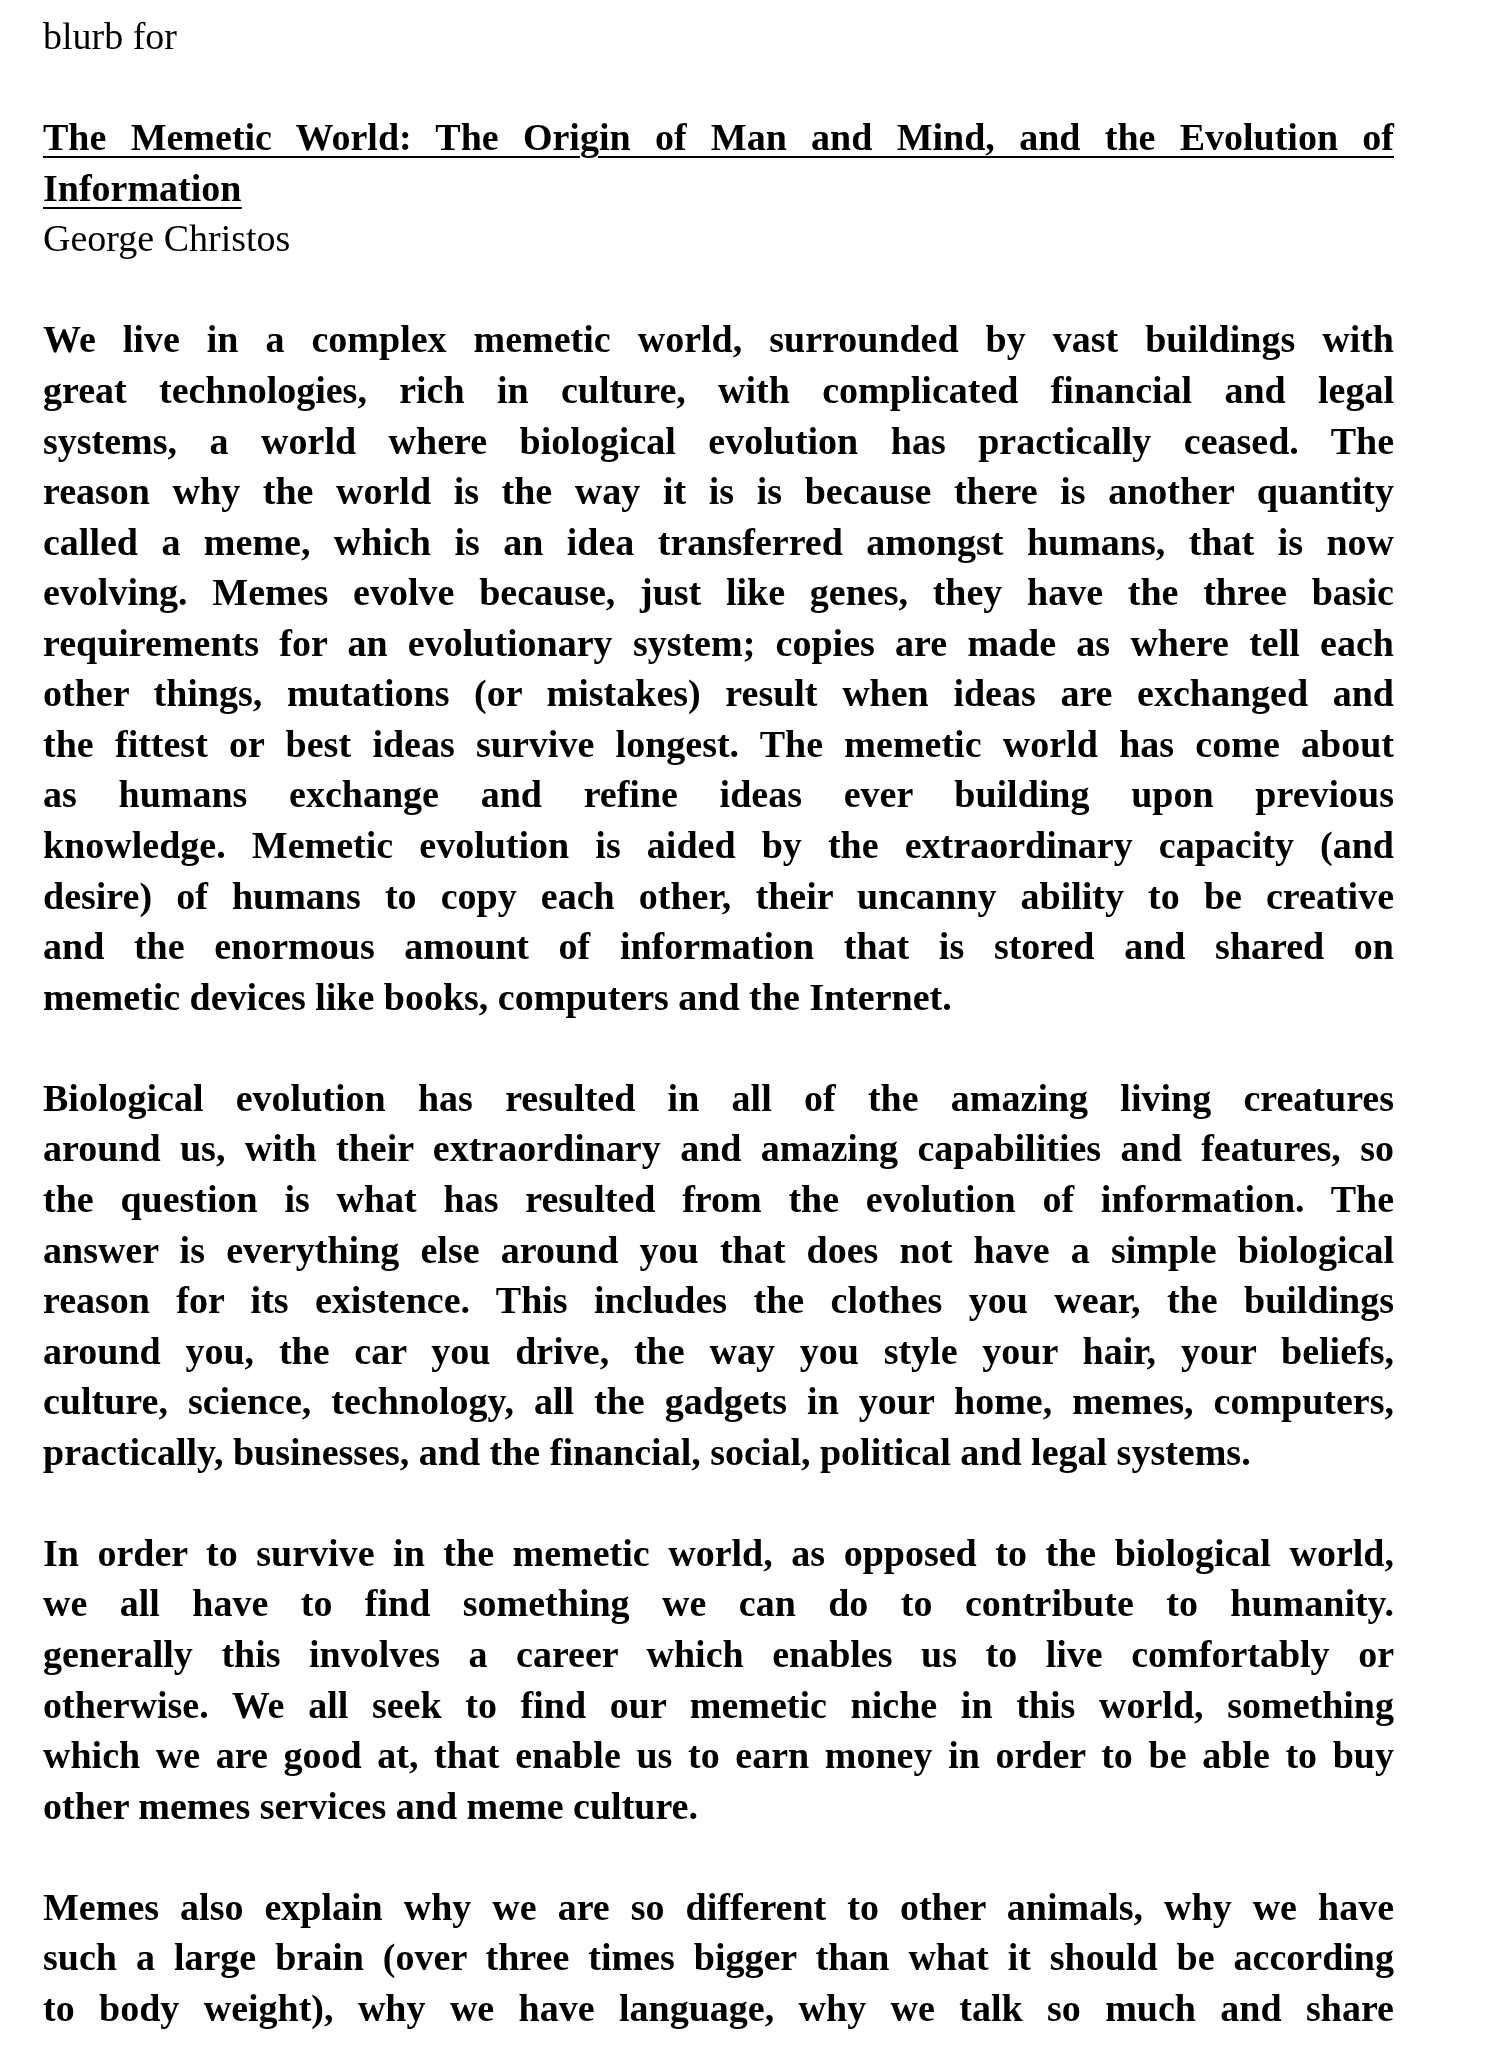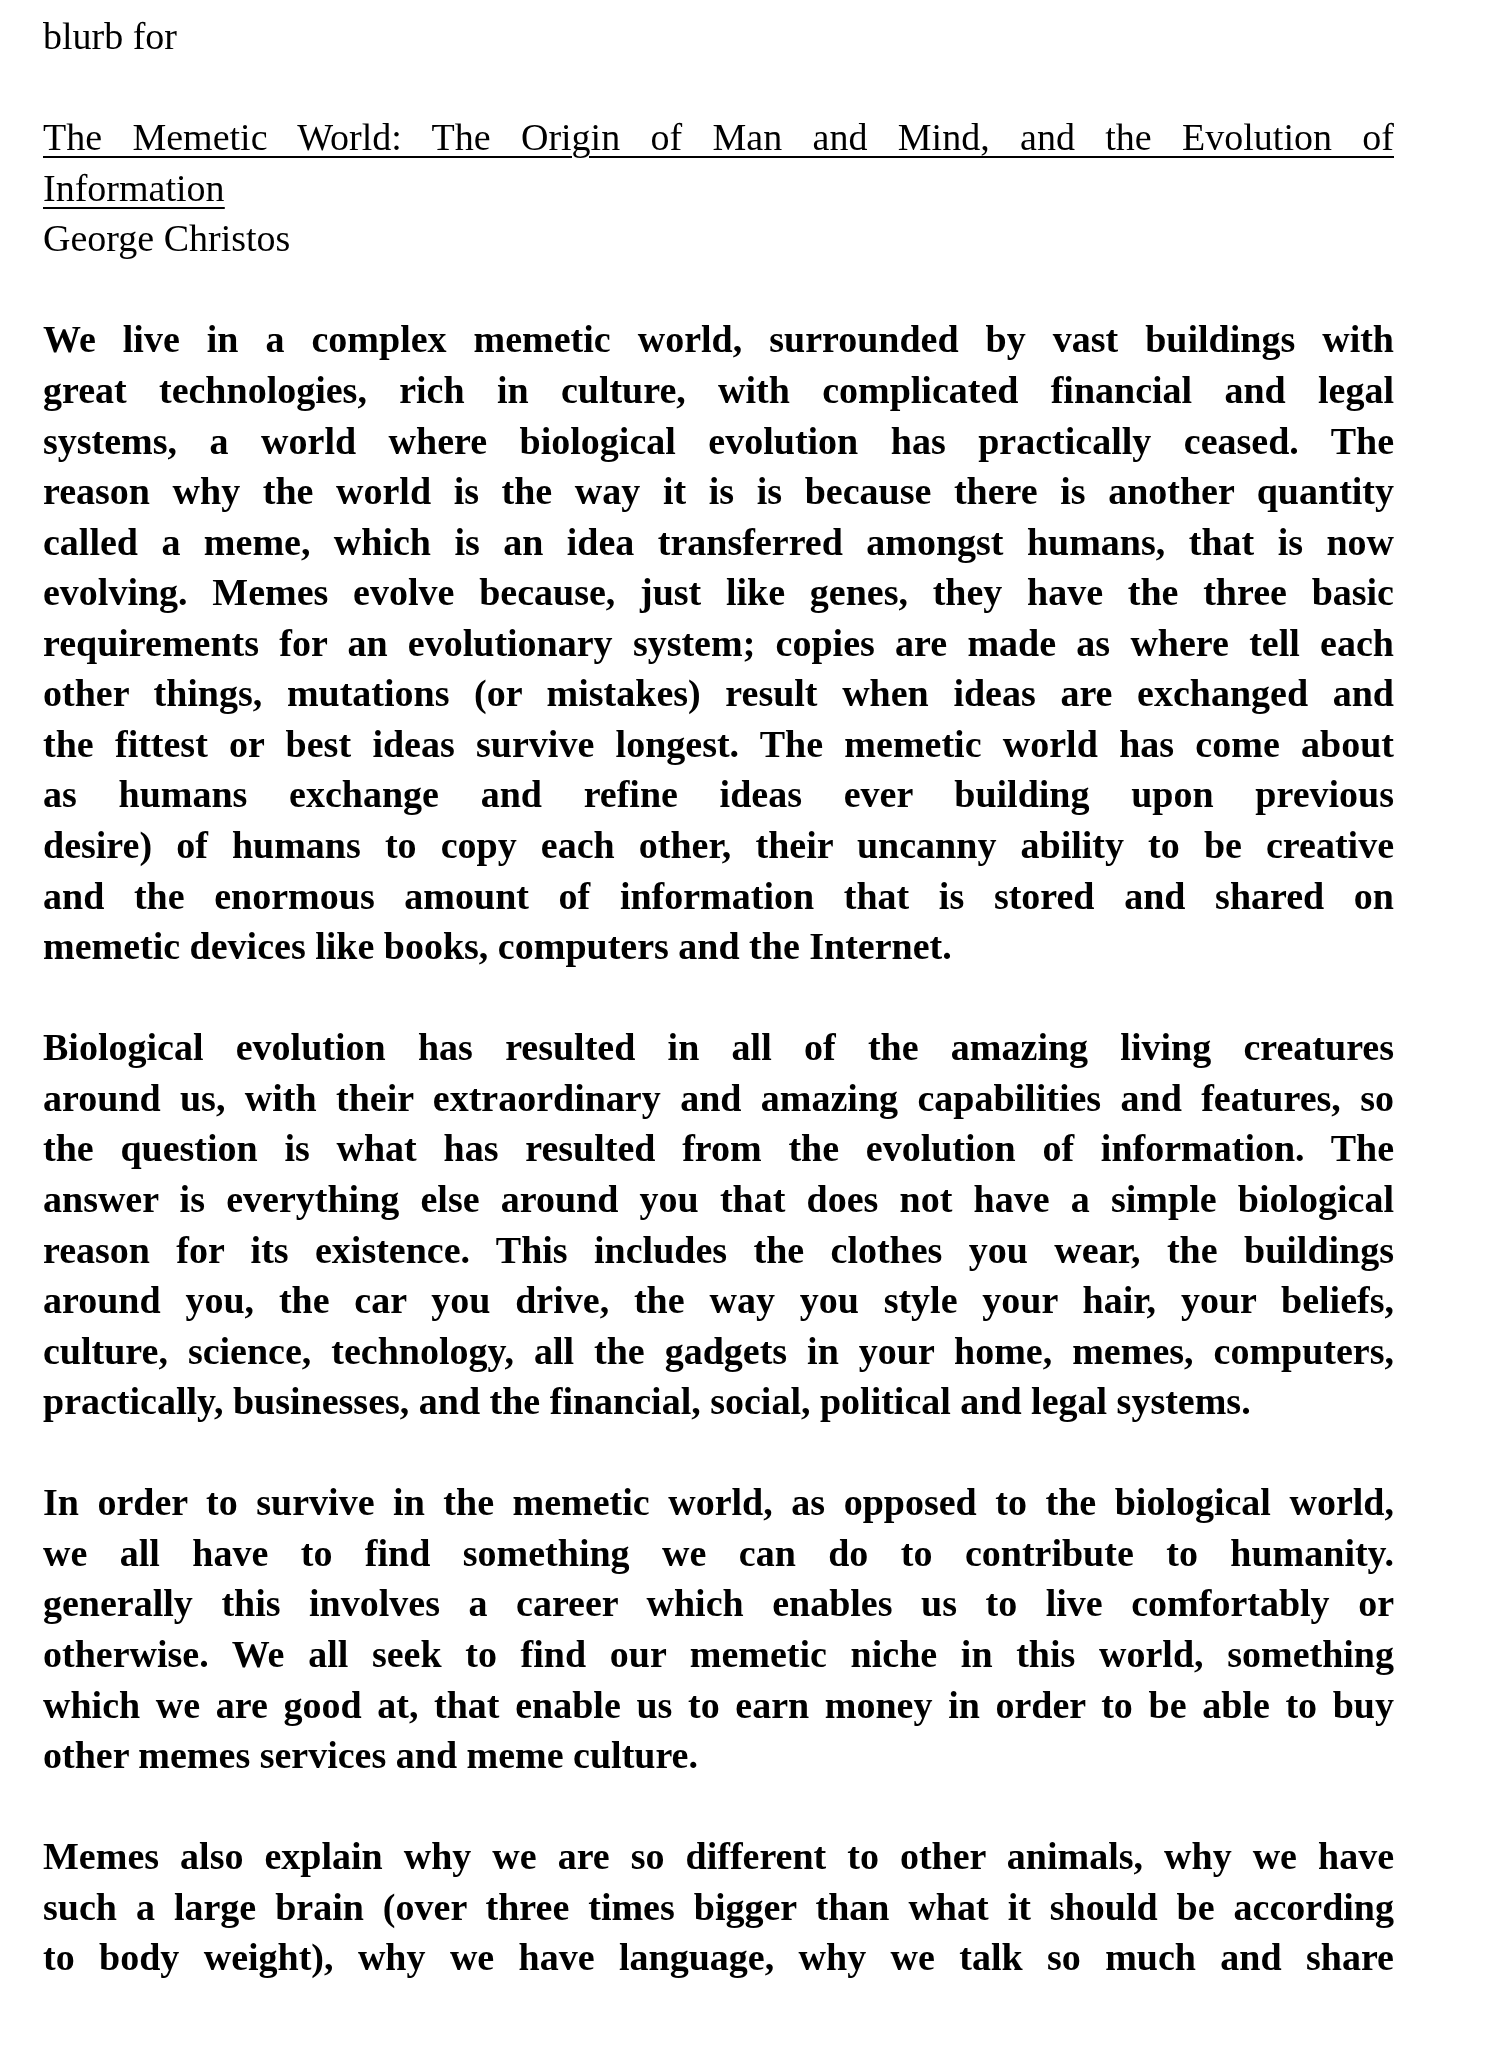--- a/index.html
+++ b/index.html
@@ -35,20 +35,21 @@
       text-align: left;
       text-align-last: left;
     }
     .line.blank {
       height: 50.57px;
     }
     .title-line {
       text-decoration: underline;
       text-decoration-thickness: 2px;
       text-underline-offset: 6px;
+      font-weight: bold;
     }
     .para {
       display: block;
       font-weight: bold;
     }
     .label-line, .author-line {
       text-align: left;
       text-align-last: left;
     }
   </style>
@@ -68,20 +69,21 @@
     <div class="line">We live in a complex memetic world, surrounded by vast buildings with</div>
     <div class="line">great technologies, rich in culture, with complicated financial and legal</div>
     <div class="line">systems, a world where biological evolution has practically ceased.  The</div>
     <div class="line">reason why the world is the way it is is because there is another quantity</div>
     <div class="line">called a meme, which is an idea transferred amongst humans, that is now</div>
     <div class="line">evolving.  Memes evolve because, just like genes, they have the three basic</div>
     <div class="line">requirements for an evolutionary system; copies are made as where tell each</div>
     <div class="line">other things, mutations (or mistakes) result when ideas are exchanged and</div>
     <div class="line">the fittest or best ideas survive longest.  The memetic world has come about</div>
     <div class="line">as humans exchange and refine ideas ever building upon previous</div>
+    <div class="line">knowledge.  Memetic evolution is aided by the extraordinary capacity (and</div>
     <div class="line">desire) of humans to copy each other, their uncanny ability to be creative</div>
     <div class="line">and the enormous amount of information that is stored and shared on</div>
     <div class="line last">memetic devices like books, computers and the Internet.</div>
   </div>
   <div class="line blank"></div>
 
   <div class="para">
     <div class="line">Biological evolution has resulted in all of the amazing living creatures</div>
     <div class="line">around us, with their extraordinary and amazing capabilities and features, so</div>
     <div class="line">the question is what has resulted from the evolution of information.  The</div>

